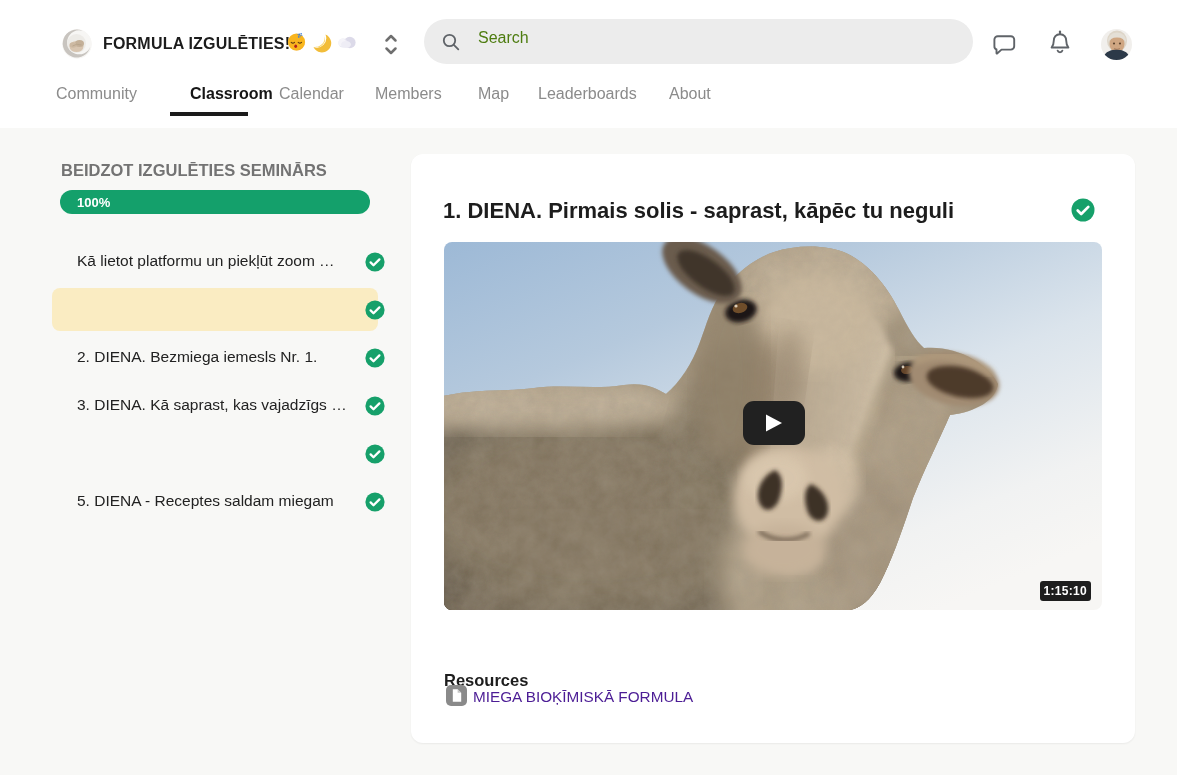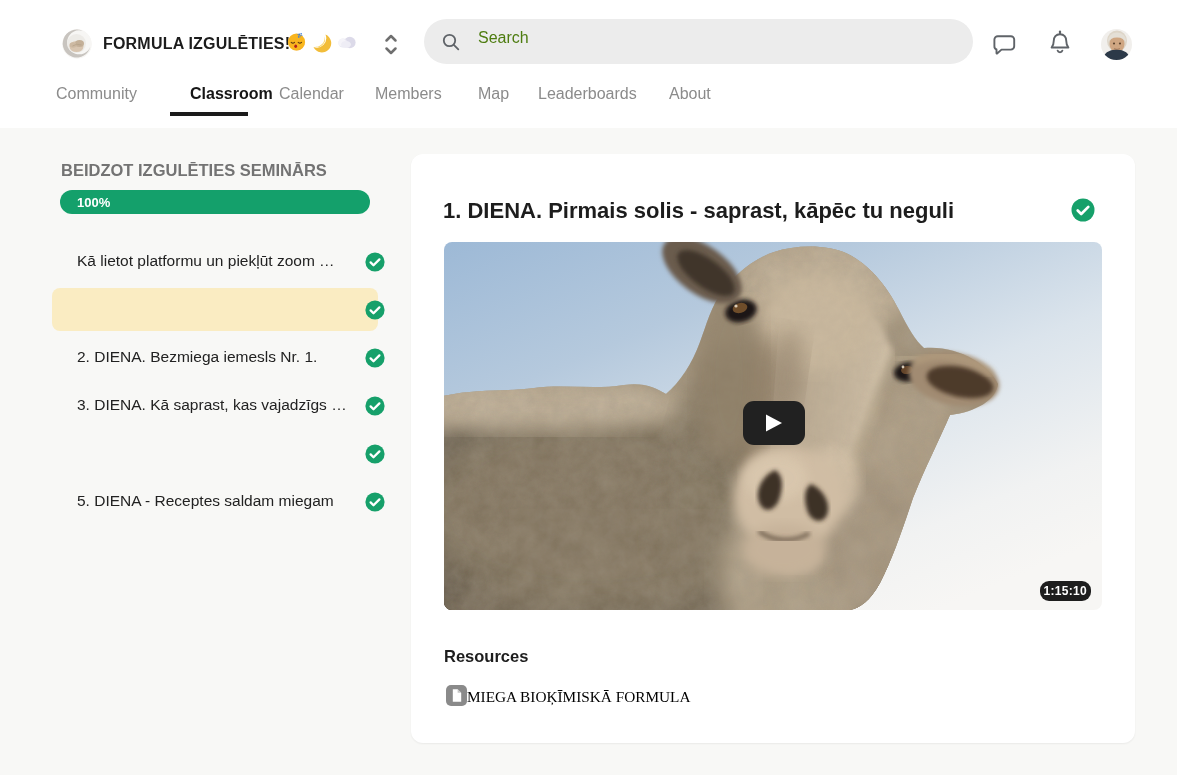--- a/index.html
+++ b/index.html
@@ -31,24 +31,24 @@
   #hl { position:absolute; left:52px; top:288px; width:326px; height:43px; background:#faecc2; border-radius:8px; }
   
   #card { position:absolute; left:411px; top:154px; width:724px; height:589px; background:#fff;
           border-radius:12px; box-shadow:0 1px 2px rgba(0,0,0,0.06); }
   #ctitle { position:absolute; left:32px; top:44px; font-size:22px; font-weight:bold; color:#1d1d1d; white-space:nowrap; }
   #ccheck { position:absolute; left:660px; top:44px; }
   #video { position:absolute; left:33px; top:88px; width:658px; height:368px; border-radius:8px; overflow:hidden; }
   #playbtn { position:absolute; left:299px; top:159px; width:62px; height:44px; background:#212121; border-radius:11px; }
   #playbtn svg { position:absolute; left:22px; top:12px; }
   #badge { position:absolute; right:11px; bottom:9px; background:rgba(0,0,0,0.88); color:#fff;
-           font-size:12px; font-weight:bold; padding:3px 4px; border-radius:9px; letter-spacing:0.3px; }
-  #res { position:absolute; left:33px; top:493px; font-size:16.5px; font-weight:bold; color:#1d1d1d; }
+           font-size:12px; font-weight:bold; padding:3px 4px; border-radius:3px; letter-spacing:0.3px; }
+  #res { position:absolute; left:33px; top:517px; font-size:16.5px; font-weight:bold; color:#1d1d1d; }
   #docicon { position:absolute; left:35px; top:531px; }
-  #rlink { position:absolute; left:56px; top:534px; font-size:15.3px; color:#000000;font-family:Liberation Serif, serif; }
+  #rlink { position:absolute; left:62px; top:534px; font-size:15.3px; color:#4c1d95; }
 </style>
 </head>
 <body>
 <div id="header">
   <div id="logo">
     <svg width="30" height="30" viewBox="0 0 30 30">
       <circle cx="15" cy="15" r="15" fill="#f7f6f4"></circle>
       <path d="M20.5,1.8 A14 14 0 1 0 28.4,17.5 A12 12 0 1 1 20.5,1.8 Z" fill="#c8c4bf"></path>
       <circle cx="14.5" cy="14.5" r="9.5" fill="#edebe7"></circle>
       <ellipse cx="14.5" cy="17.5" rx="7" ry="5.5" fill="#d8c5b0"></ellipse>

